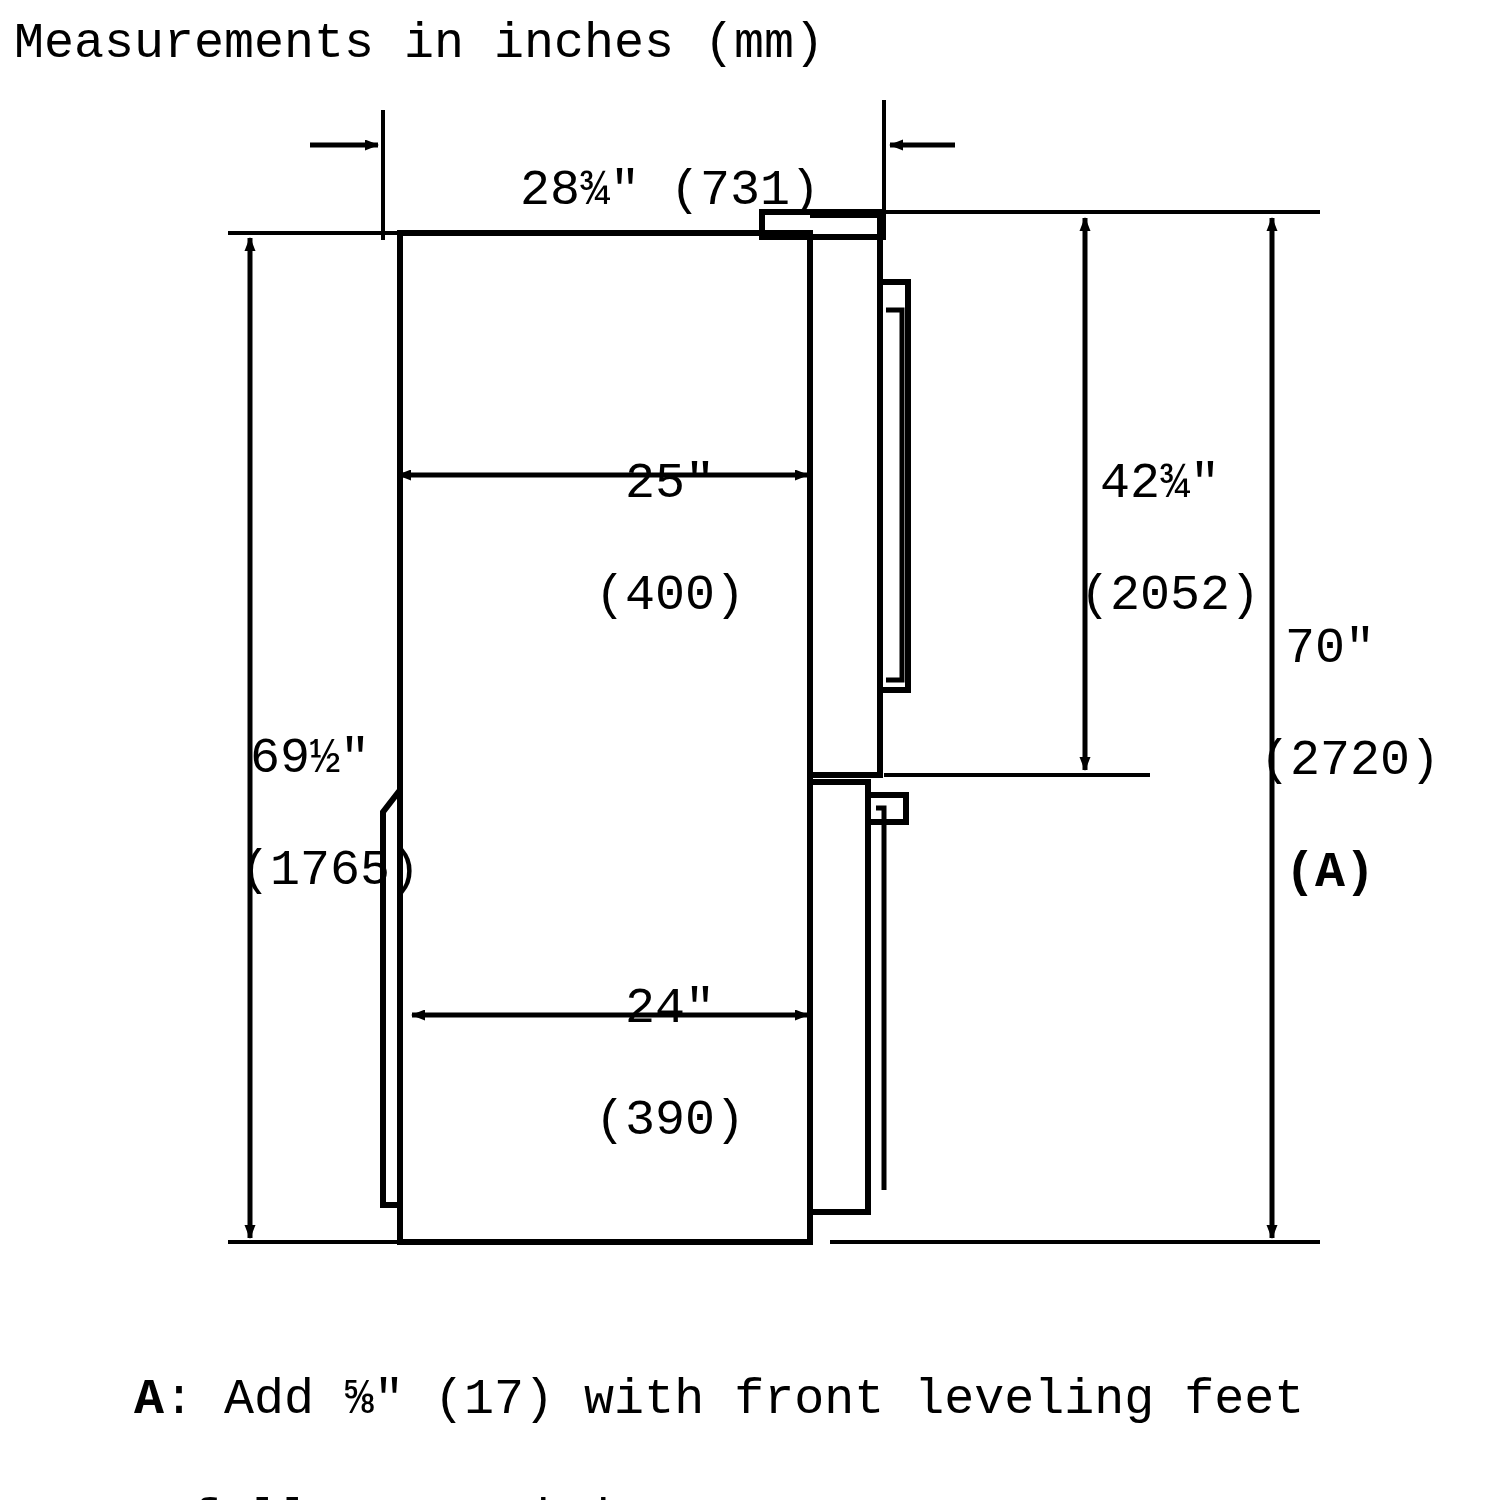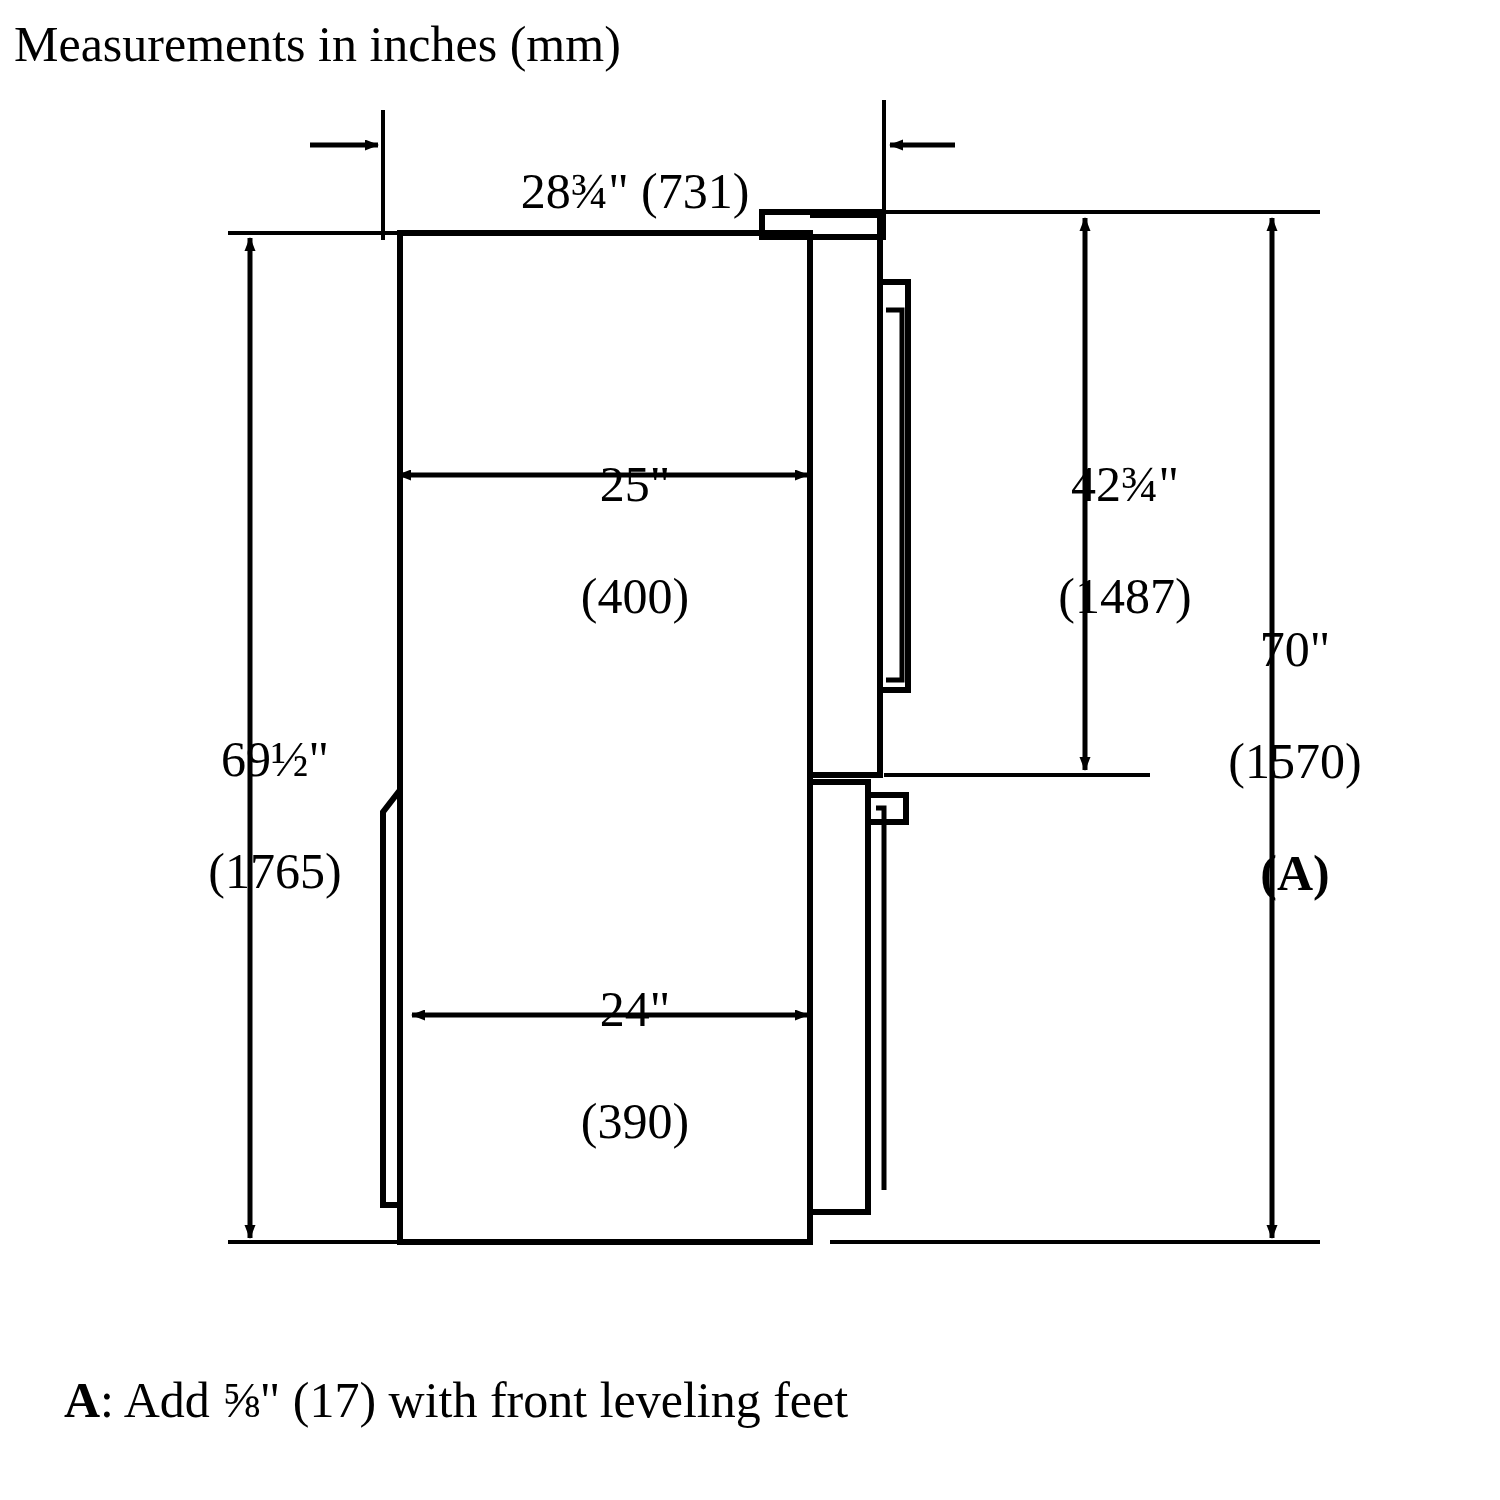--- a/index.html
+++ b/index.html
@@ -26,21 +26,21 @@
     position: absolute;
     left: 0;
     top: 0;
     width: 1500px;
     height: 1500px;
     display: block;
   }
   .txt {
     position: absolute;
     white-space: pre;
-    font-family: Liberation Serif, serif;
+    font-family: Liberation Mono, monospace;
     color: #000;
     line-height: 1.12;
   }
   .title-text {
     font-size: 50px;
     left: 14px;
     top: 16px;
   }
   .dim-label {
     font-size: 50px;
@@ -137,26 +137,26 @@
     <span>(390)</span>
   </div>
 
   <div class="txt dim-label" id="label-69">
     <span>69½"</span><br>
     <span>(1765)</span>
   </div>
 
   <div class="txt dim-label" id="label-42">
     <span>42¾"</span><br>
-    <span>(1487)</span>
+    <span>(2052)</span>
   </div>
 
   <div class="txt dim-label" id="label-70">
     <span>70"</span><br>
-    <span>(1570)</span><br>
+    <span>(2720)</span><br>
     <span style="font-weight:bold">(A)</span>
   </div>
 
   <div class="txt note-text">
     <span class="bold">A</span><span>: Add ⅝" (17) with front leveling feet</span><br>
     <span style="display:inline-block; padding-left:56px;">fully extended</span>
   </div>
 
 </div>
 

